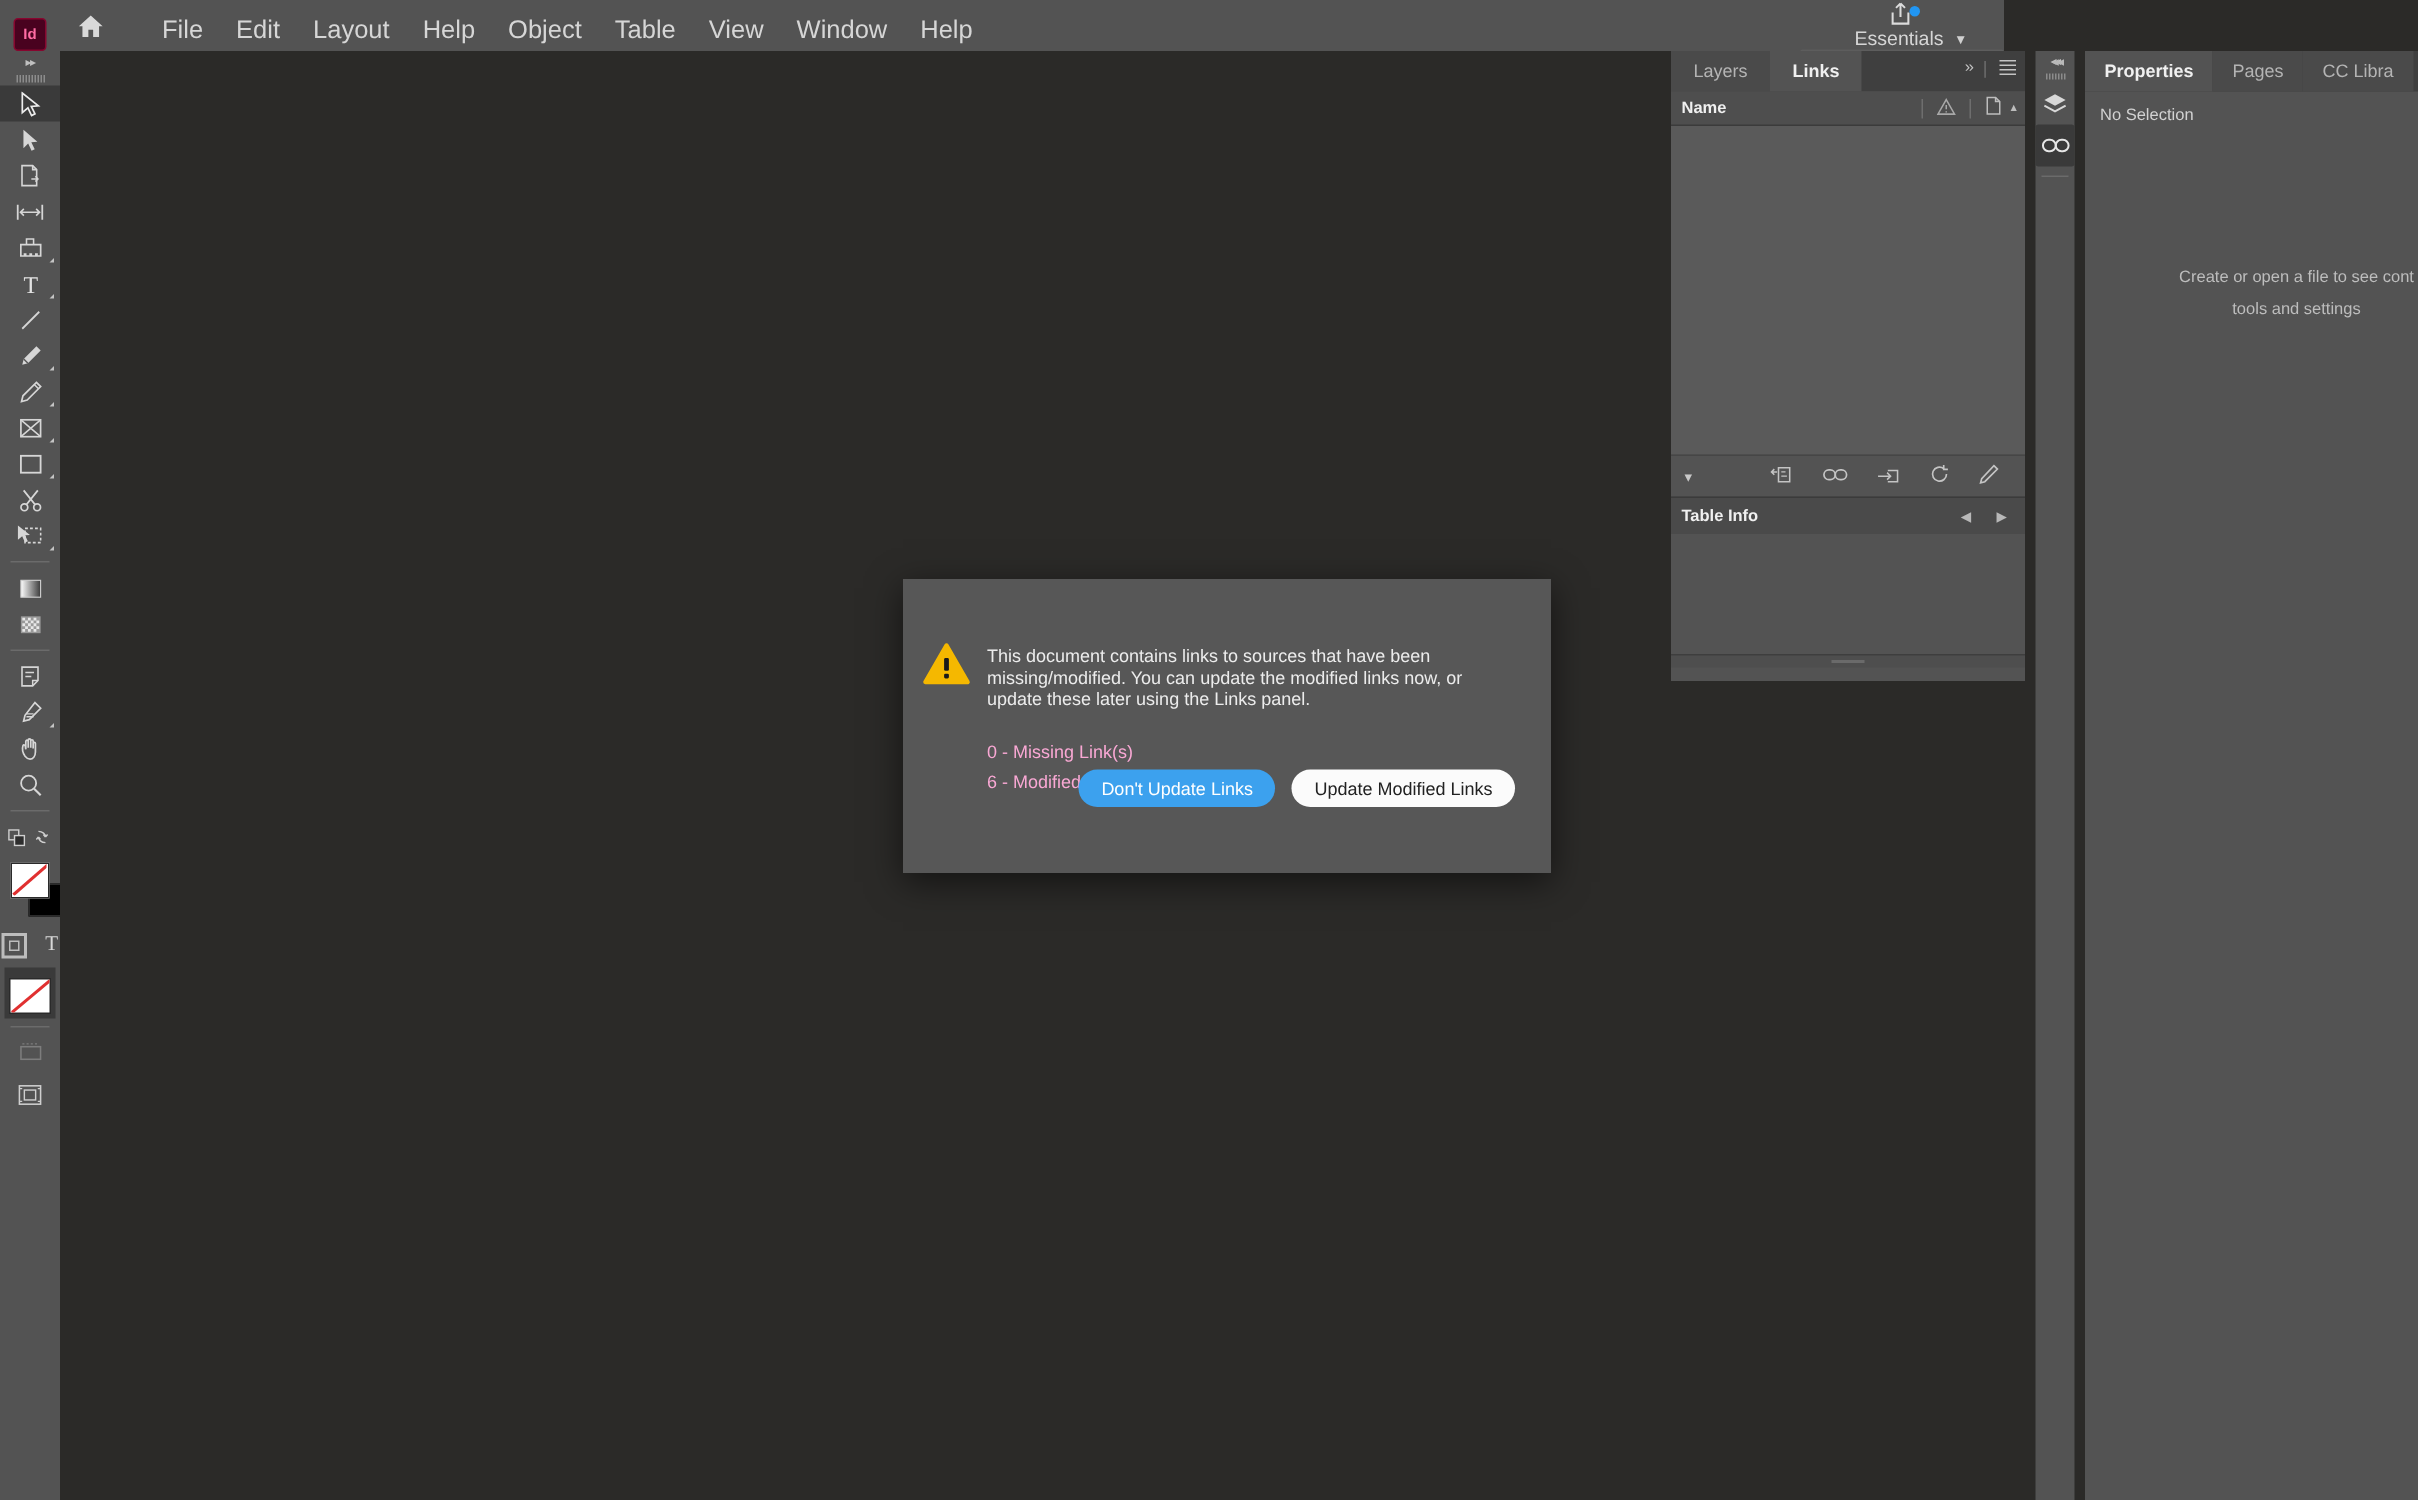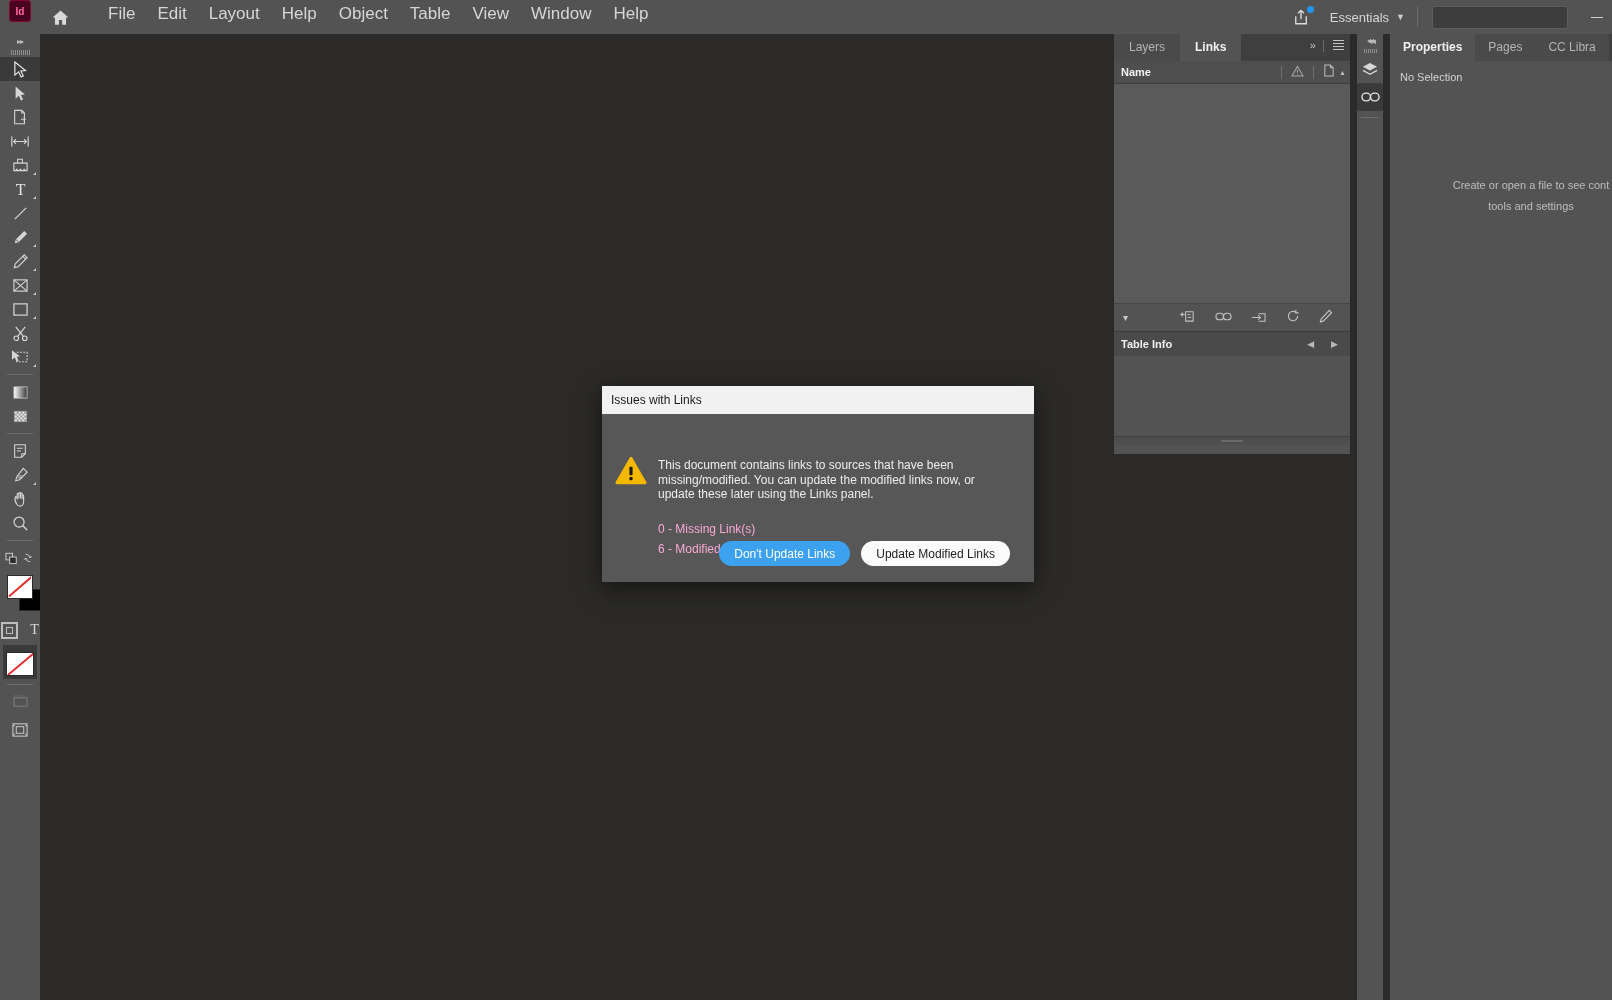--- a/index.html
+++ b/index.html
@@ -7,41 +7,41 @@
     width:1612px;height:1000px;overflow:hidden;
     background:#2b2a28;
     font-family:"Liberation Sans", sans-serif;
     font-size:12px;color:#c8c8c8;
     -webkit-font-smoothing:antialiased;
   }
   .app{position:relative;width:1612px;height:1000px;}
 
   
   .menubar{
-    position:absolute;left:0;top:0;width:1612px;height:34px;
-    background:#535353;display:flex;align-items:flex-start;
+    position:absolute;left:0;top:0;width:1336px;height:34px;
+    background:#535353;display:flex;align-items:flex-end;
   }
   .id-logo{
     width:20px;height:20px;margin-left:9px;border-radius:3px;
     background:#49021f;border:1px solid #87062f;
     color:#ff6ba3;font-size:10px;font-weight:bold;
     display:flex;align-items:center;justify-content:center;
     font-family:"Liberation Sans",sans-serif;
   }
   .home-btn{
     width:34px;height:34px;margin-left:12px;
     display:flex;align-items:center;justify-content:center;
   }
   .menu-items{display:flex;align-items:center;margin-left:20px;}
   .menu-item{
     padding:4px 11px;color:#d6d6d6;font-size:17px;cursor:default;
   }
   .menubar-right{
     position:absolute;right:0;top:0;height:34px;
-    display:flex;align-items:center;
+    display:flex;align-items:center;flex-direction:column;
   }
   .share-btn{position:relative;width:30px;height:30px;display:flex;align-items:center;justify-content:center;}
   .share-dot{
     position:absolute;top:4px;right:2px;width:7px;height:7px;border-radius:50%;
     background:#2196f3;
   }
   .workspace{
     display:flex;align-items:center;gap:7px;margin-left:14px;
     font-size:13px;color:#d6d6d6;
   }
@@ -613,21 +613,20 @@
     </div>
     <div class="no-sel">No Selection</div>
     <div class="props-hint">
       <div>Create or open a file to see cont</div>
       <div>tools and settings</div>
     </div>
   </div>
 
   <div class="dlg-shadow"></div>
   <div class="dialog">
-    <div class="dlg-title">Issues with Links</div>
     <div class="dlg-body">
       <span class="warn-icon">
         <svg width="32" height="29" viewBox="0 0 34 30">
           <path d="M17 2 L32 28 H2 Z" fill="#f5b800" stroke="#f5b800" stroke-width="3" stroke-linejoin="round"></path>
           <rect x="15.3" y="11" width="3.4" height="9" rx="1" fill="#1a1a1a"></rect>
           <rect x="15.3" y="22" width="3.4" height="3.4" rx="1" fill="#1a1a1a"></rect>
         </svg>
       </span>
       <div class="dlg-text">This document contains links to sources that have been missing/modified. You can update the modified links now, or update these later using the Links panel.</div>
       <div class="dlg-count cnt1">0 - Missing Link(s)</div>

